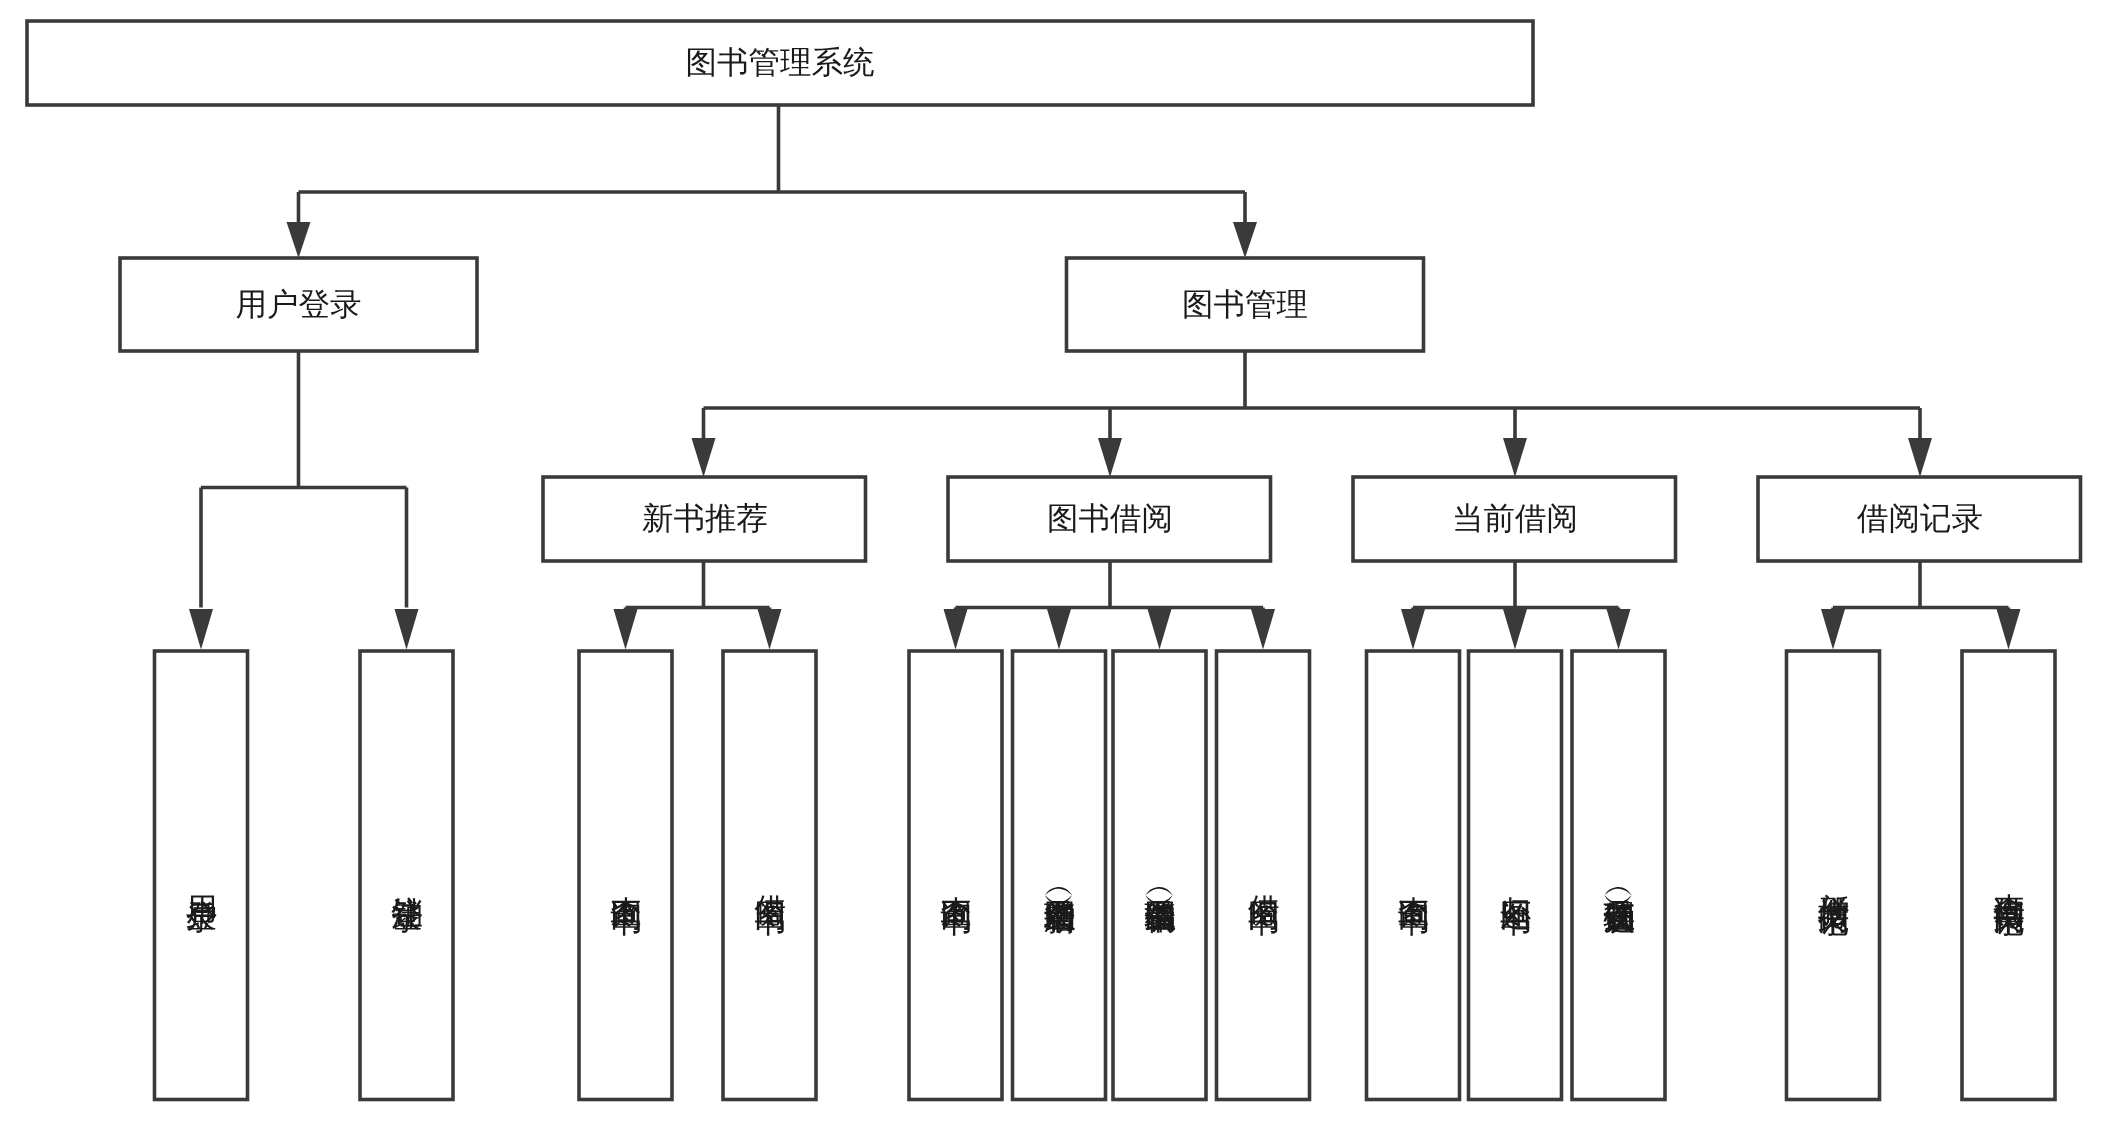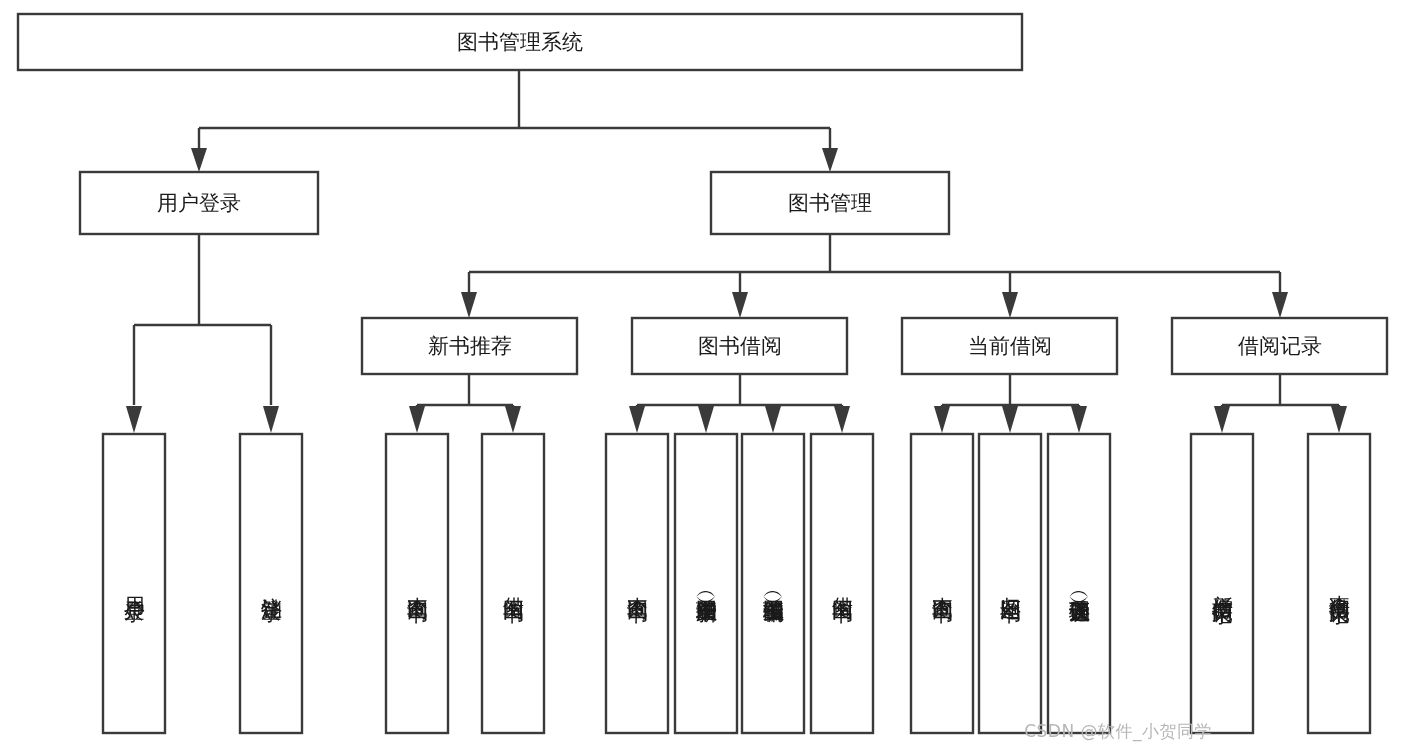--- a/index.html
+++ b/index.html
@@ -173,14 +173,13 @@
   <div class="node-label-v" style="left:742px; top:434px; width:62px; height:299px; letter-spacing:0px;">编辑图书（管理员）</div>
   <div class="node-label-v" style="left:811px; top:434px; width:62px; height:299px;">借阅图书</div>
 
   <div class="node-label-v" style="left:911px; top:434px; width:62px; height:299px;">查询图书</div>
   <div class="node-label-v" style="left:979px; top:434px; width:62px; height:299px;">归还图书</div>
   <div class="node-label-v" style="left:1048px; top:434px; width:62px; height:299px; letter-spacing:0px;">确认归还（管理员）</div>
 
   <div class="node-label-v" style="left:1191px; top:434px; width:62px; height:299px;">新增借阅记录</div>
   <div class="node-label-v" style="left:1308px; top:434px; width:62px; height:299px;">查询借阅记录</div>
 
-  <div id="watermark">CSDN @软件_小贺同学</div>
 </div>
 
 </body></html>

